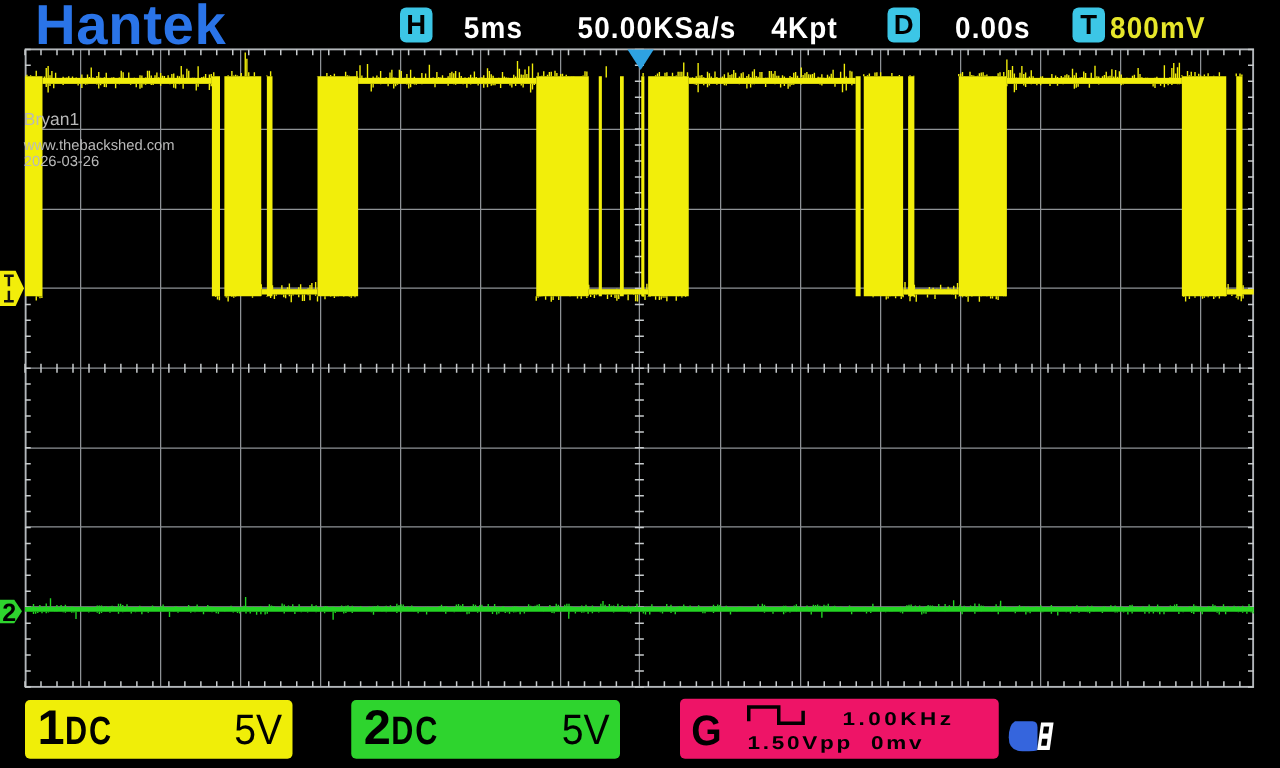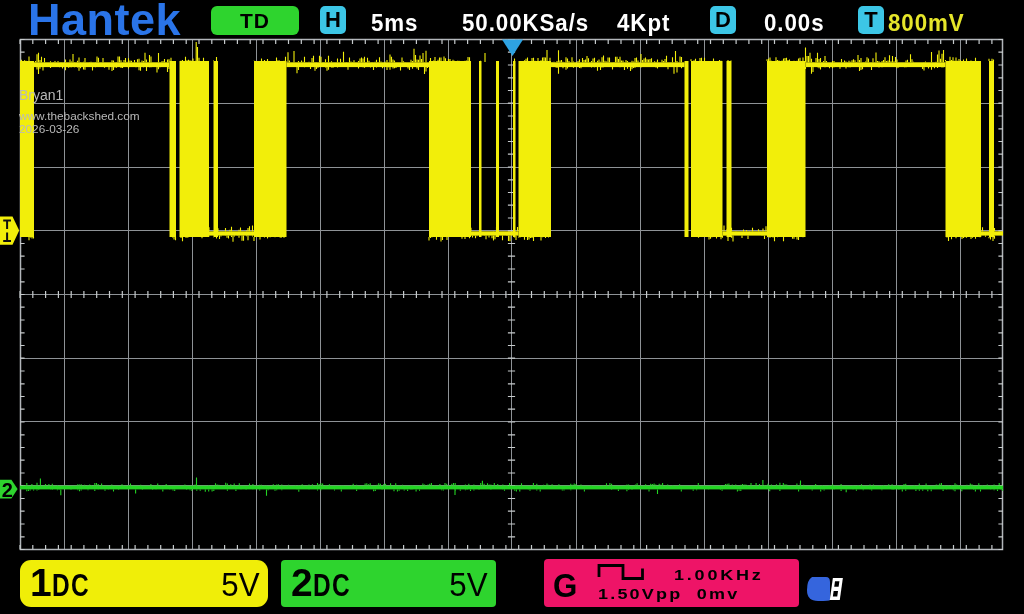--- a/index.html
+++ b/index.html
@@ -56,31 +56,30 @@
     <path d="M3.2 220.5H11M7.1 220.5V229M7.1 232.5V240.5M3.2 241H11" stroke="#111" stroke-width="2" fill="none"></path>
     <polygon points="0,479.8 11.4,479.8 17.6,489 11.4,498.6 0,498.6" fill="#2ed42e"></polygon>
     <text x="1.8" y="497" font-size="20" font-weight="bold" fill="#000" font-family="Liberation Sans, sans-serif">2</text>
     <text x="19" y="100" font-size="14" fill="#b9b9b9" font-family="Liberation Sans, sans-serif">Bryan1</text>
     <text x="19" y="120" font-size="11.8" fill="#b9b9b9" font-family="Liberation Sans, sans-serif">www.thebackshed.com</text>
     <text x="19" y="133" font-size="11.8" fill="#b9b9b9" font-family="Liberation Sans, sans-serif">2026-03-26</text>
   </svg>
 
   <div class="abs" style="left:0;top:0;width:1024px;height:38px;background:#000;"></div>
   <div class="abs" style="left:28px;top:-6px;color:#2a74e8;font-weight:bold;font-size:45px;letter-spacing:0.5px;">Hantek</div>
-  <div class="abs" style="left:211px;top:6px;width:88px;height:29px;background:#2ed42e;border-radius:6px;color:#000;font-weight:bold;font-size:21px;text-align:center;line-height:29px;letter-spacing:1px;">TD</div>
   <div class="icn" style="left:320px;">H</div>
   <div class="tt" style="left:371px;">5ms</div>
   <div class="tt" style="left:462px;">50.00KSa/s</div>
   <div class="tt" style="left:617px;">4Kpt</div>
   <div class="icn" style="left:710px;">D</div>
   <div class="tt" style="left:764px;">0.00s</div>
   <div class="icn" style="left:858px;">T</div>
   <div class="tt" style="left:888px;color:#e6e62a;">800mV</div>
 
-  <div class="chbox" style="left:20px;width:248px;background:#f0ee08;border-radius:11px;">
+  <div class="chbox" style="left:20px;width:214px;background:#f0ee08;">
     <div class="l1">1<span class="dc">DC</span></div>
       <div class="r1">5V</div>
   </div>
   <div class="chbox" style="left:281px;width:215px;background:#2ed42e;">
     <div class="l1">2<span class="dc">DC</span></div>
       <div class="r1">5V</div>
   </div>
   <div class="abs" style="left:544px;top:559px;width:255px;height:48px;background:#ee1467;border-radius:4px;color:#000;">
     <div class="abs" style="left:9px;top:7px;font-size:34px;font-weight:bold;transform:scale(0.92,1);transform-origin:left top;">G</div>
     <svg class="abs" style="left:53px;top:4px" width="50" height="18" viewBox="0 0 50 18">

